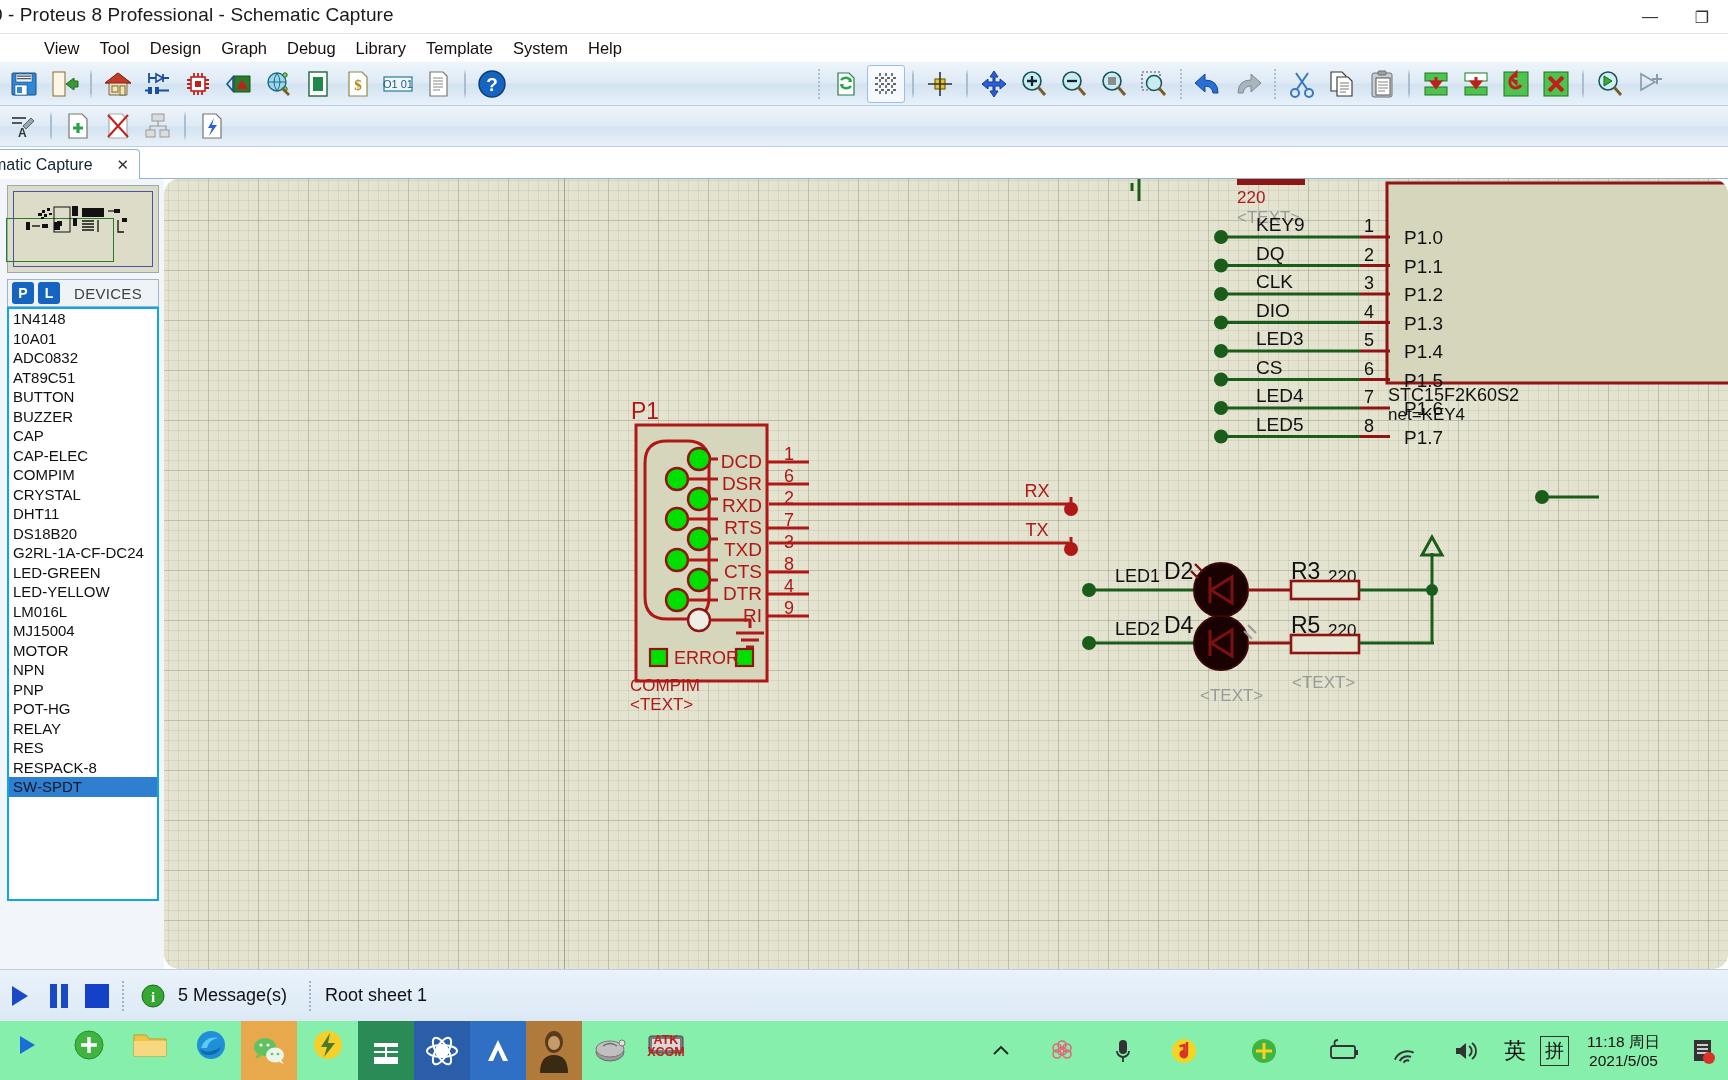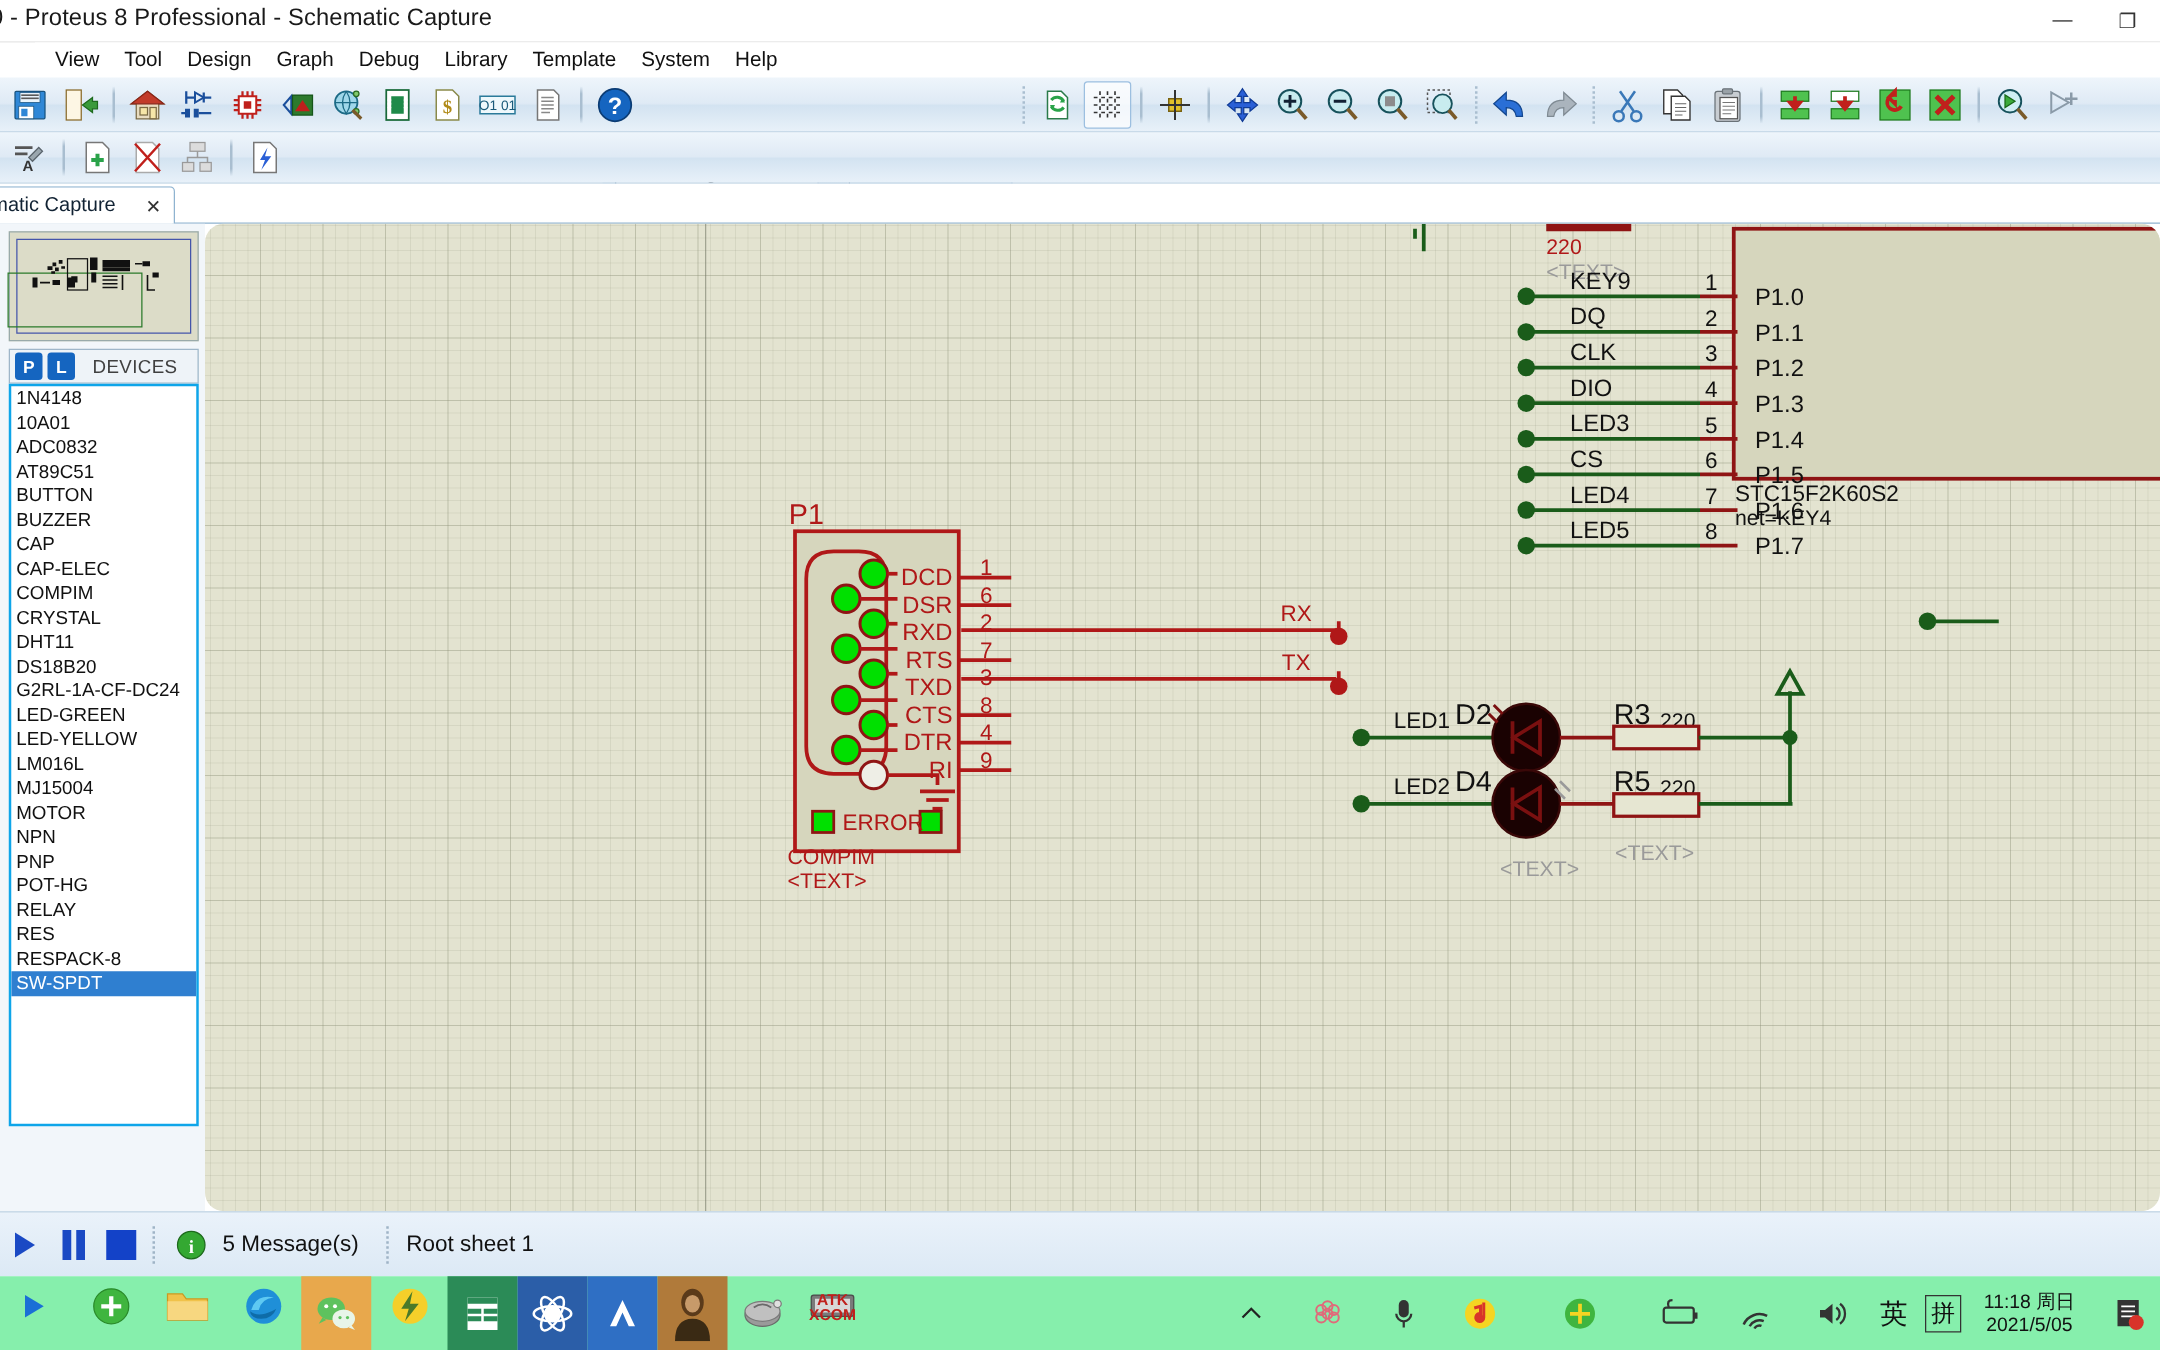--- a/index.html
+++ b/index.html
@@ -109,21 +109,21 @@
   .devtitle{ margin-left:14px; font-size:15px; color:#404040; letter-spacing:.3px; }
 
   .devlist{
     position:absolute; left:7px; top:128px; width:152px; height:594px;
     background:#ffffff; border:2px solid #0ea5e9; overflow:hidden;
   }
   .devrow{
     height:19.5px; line-height:19.5px; font-size:15px; color:#111;
     padding-left:4px; white-space:nowrap;
   }
-  .devrow.sel{ background:#2f7fd0; color:#ffffff; }
+  .devrow.sel{ background:#2f7fd0; color:#0f172a; }
 
   
   .schemwrap{
     position:absolute; left:164px; top:179px; width:1564px; height:790px;
     background:#e3e3d0; overflow:hidden;border-radius:15px;
   }
   .grid{
     position:absolute; inset:0;
     background-image:
       linear-gradient(to right, rgba(140,145,120,.32) 1px, transparent 1px),

